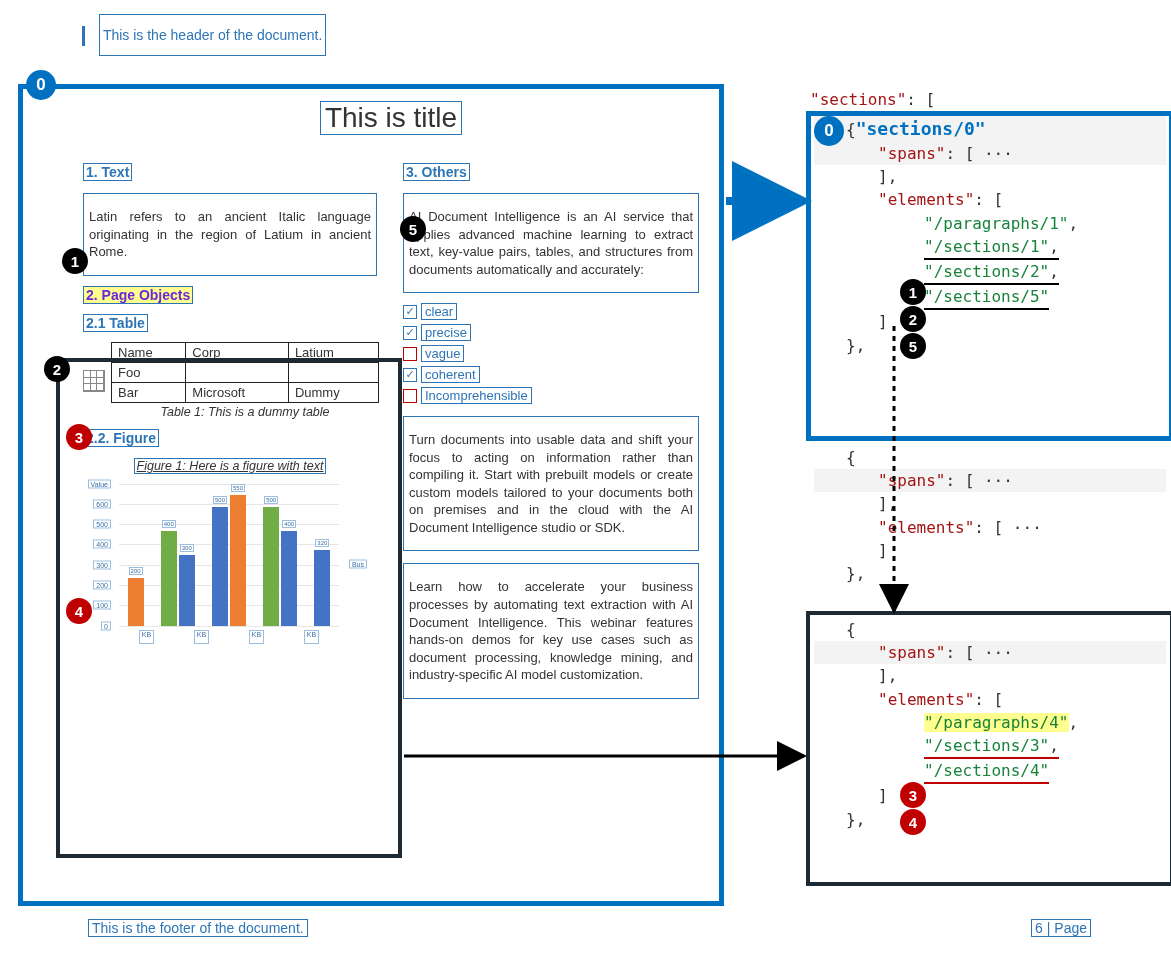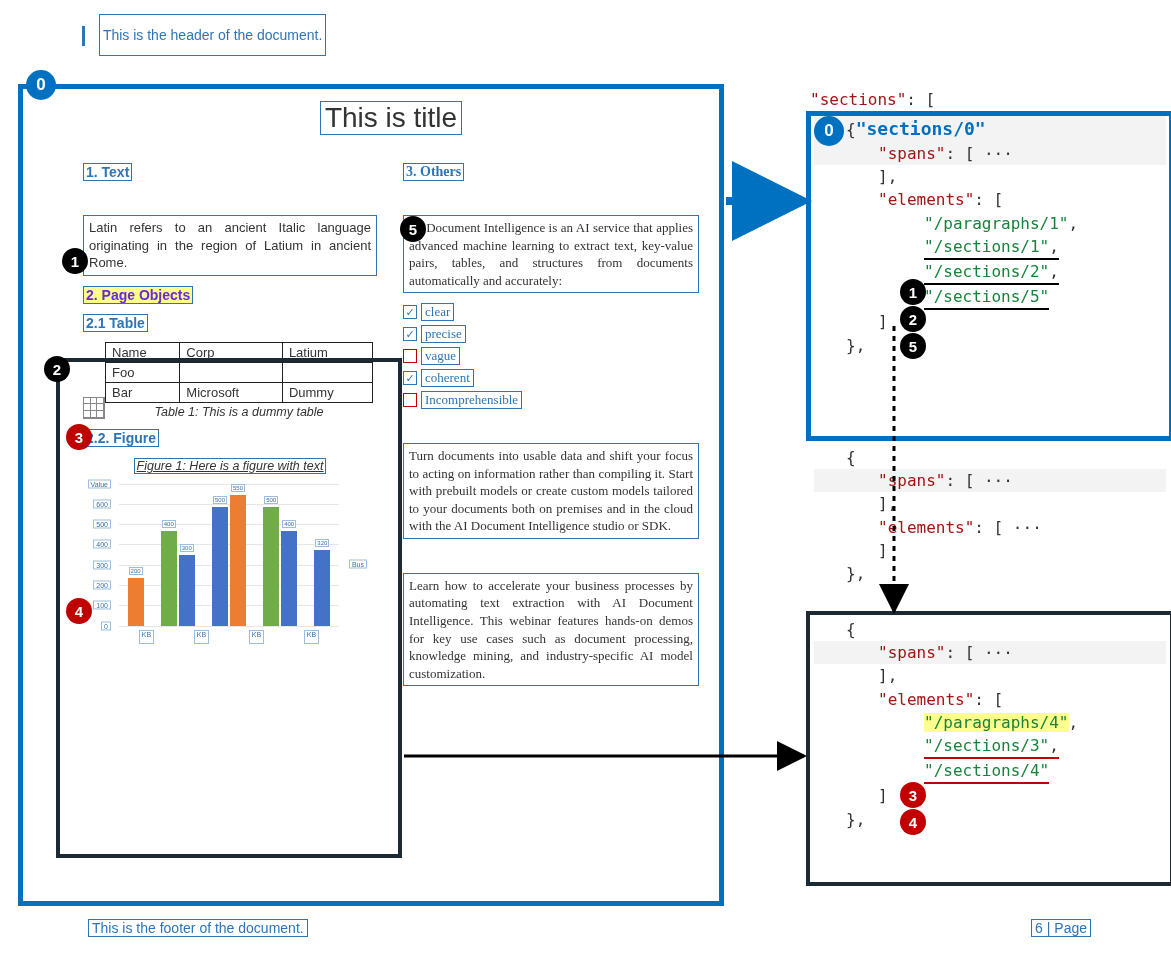--- a/index.html
+++ b/index.html
@@ -47,29 +47,29 @@
 }
 .doc-title {
   font-size: 28px;
   text-align: center;
   margin-bottom: 28px;
 }
 .doc-title .blue-box { padding: 0 4px; }
 
 .cols { display: flex; gap: 26px; }
 .colL { width: 294px; }
-.colR { width: 296px; font-family: Liberation Serif, serif; }
+.colR { width: 296px; }
 
 .sec-head { color:#2e75b6; font-weight:600; padding: 0 2px; }
 .sec-head.hl { background:#ffff8f; color:#6d28d9; }
-.para { font-size:13px; line-height:1.35; margin-top:24px; text-align:justify; padding: 3px 5px; }
+.para { font-size:13px; line-height:1.35; margin-top:2px; text-align:justify; padding: 14px 5px; }
 .colL > *, .colR > * { margin-bottom: 10px; }
 
 
-.tbl-row { display:flex; align-items:flex-end; }
+.tbl-row { display:flex; align-items:center; gap:6px; }
 .tbl-icon { width:22px; height:22px; border:1px solid #888; display:grid; grid-template-columns:1fr 1fr 1fr; grid-template-rows:1fr 1fr 1fr; flex-shrink:0; margin-top:2px;}
 .tbl-icon span { border-right:1px solid #888; border-bottom:1px solid #888; }
 table.sample { border-collapse: collapse; width: 268px; font-size:13px; }
 table.sample td, table.sample th { border:1px solid #222; padding:2px 6px; text-align:left; font-weight:400; }
 .caption { font-style: italic; font-size:12.5px; text-align:center; margin-top:2px; }
 
 
 .fig-cap { font-style:italic; font-size:12.5px; text-align:center; text-decoration:underline; border:1px solid #2e75b6; display:inline-block; padding:0 2px; }
 .chart {
   width: 284px; height: 160px;

